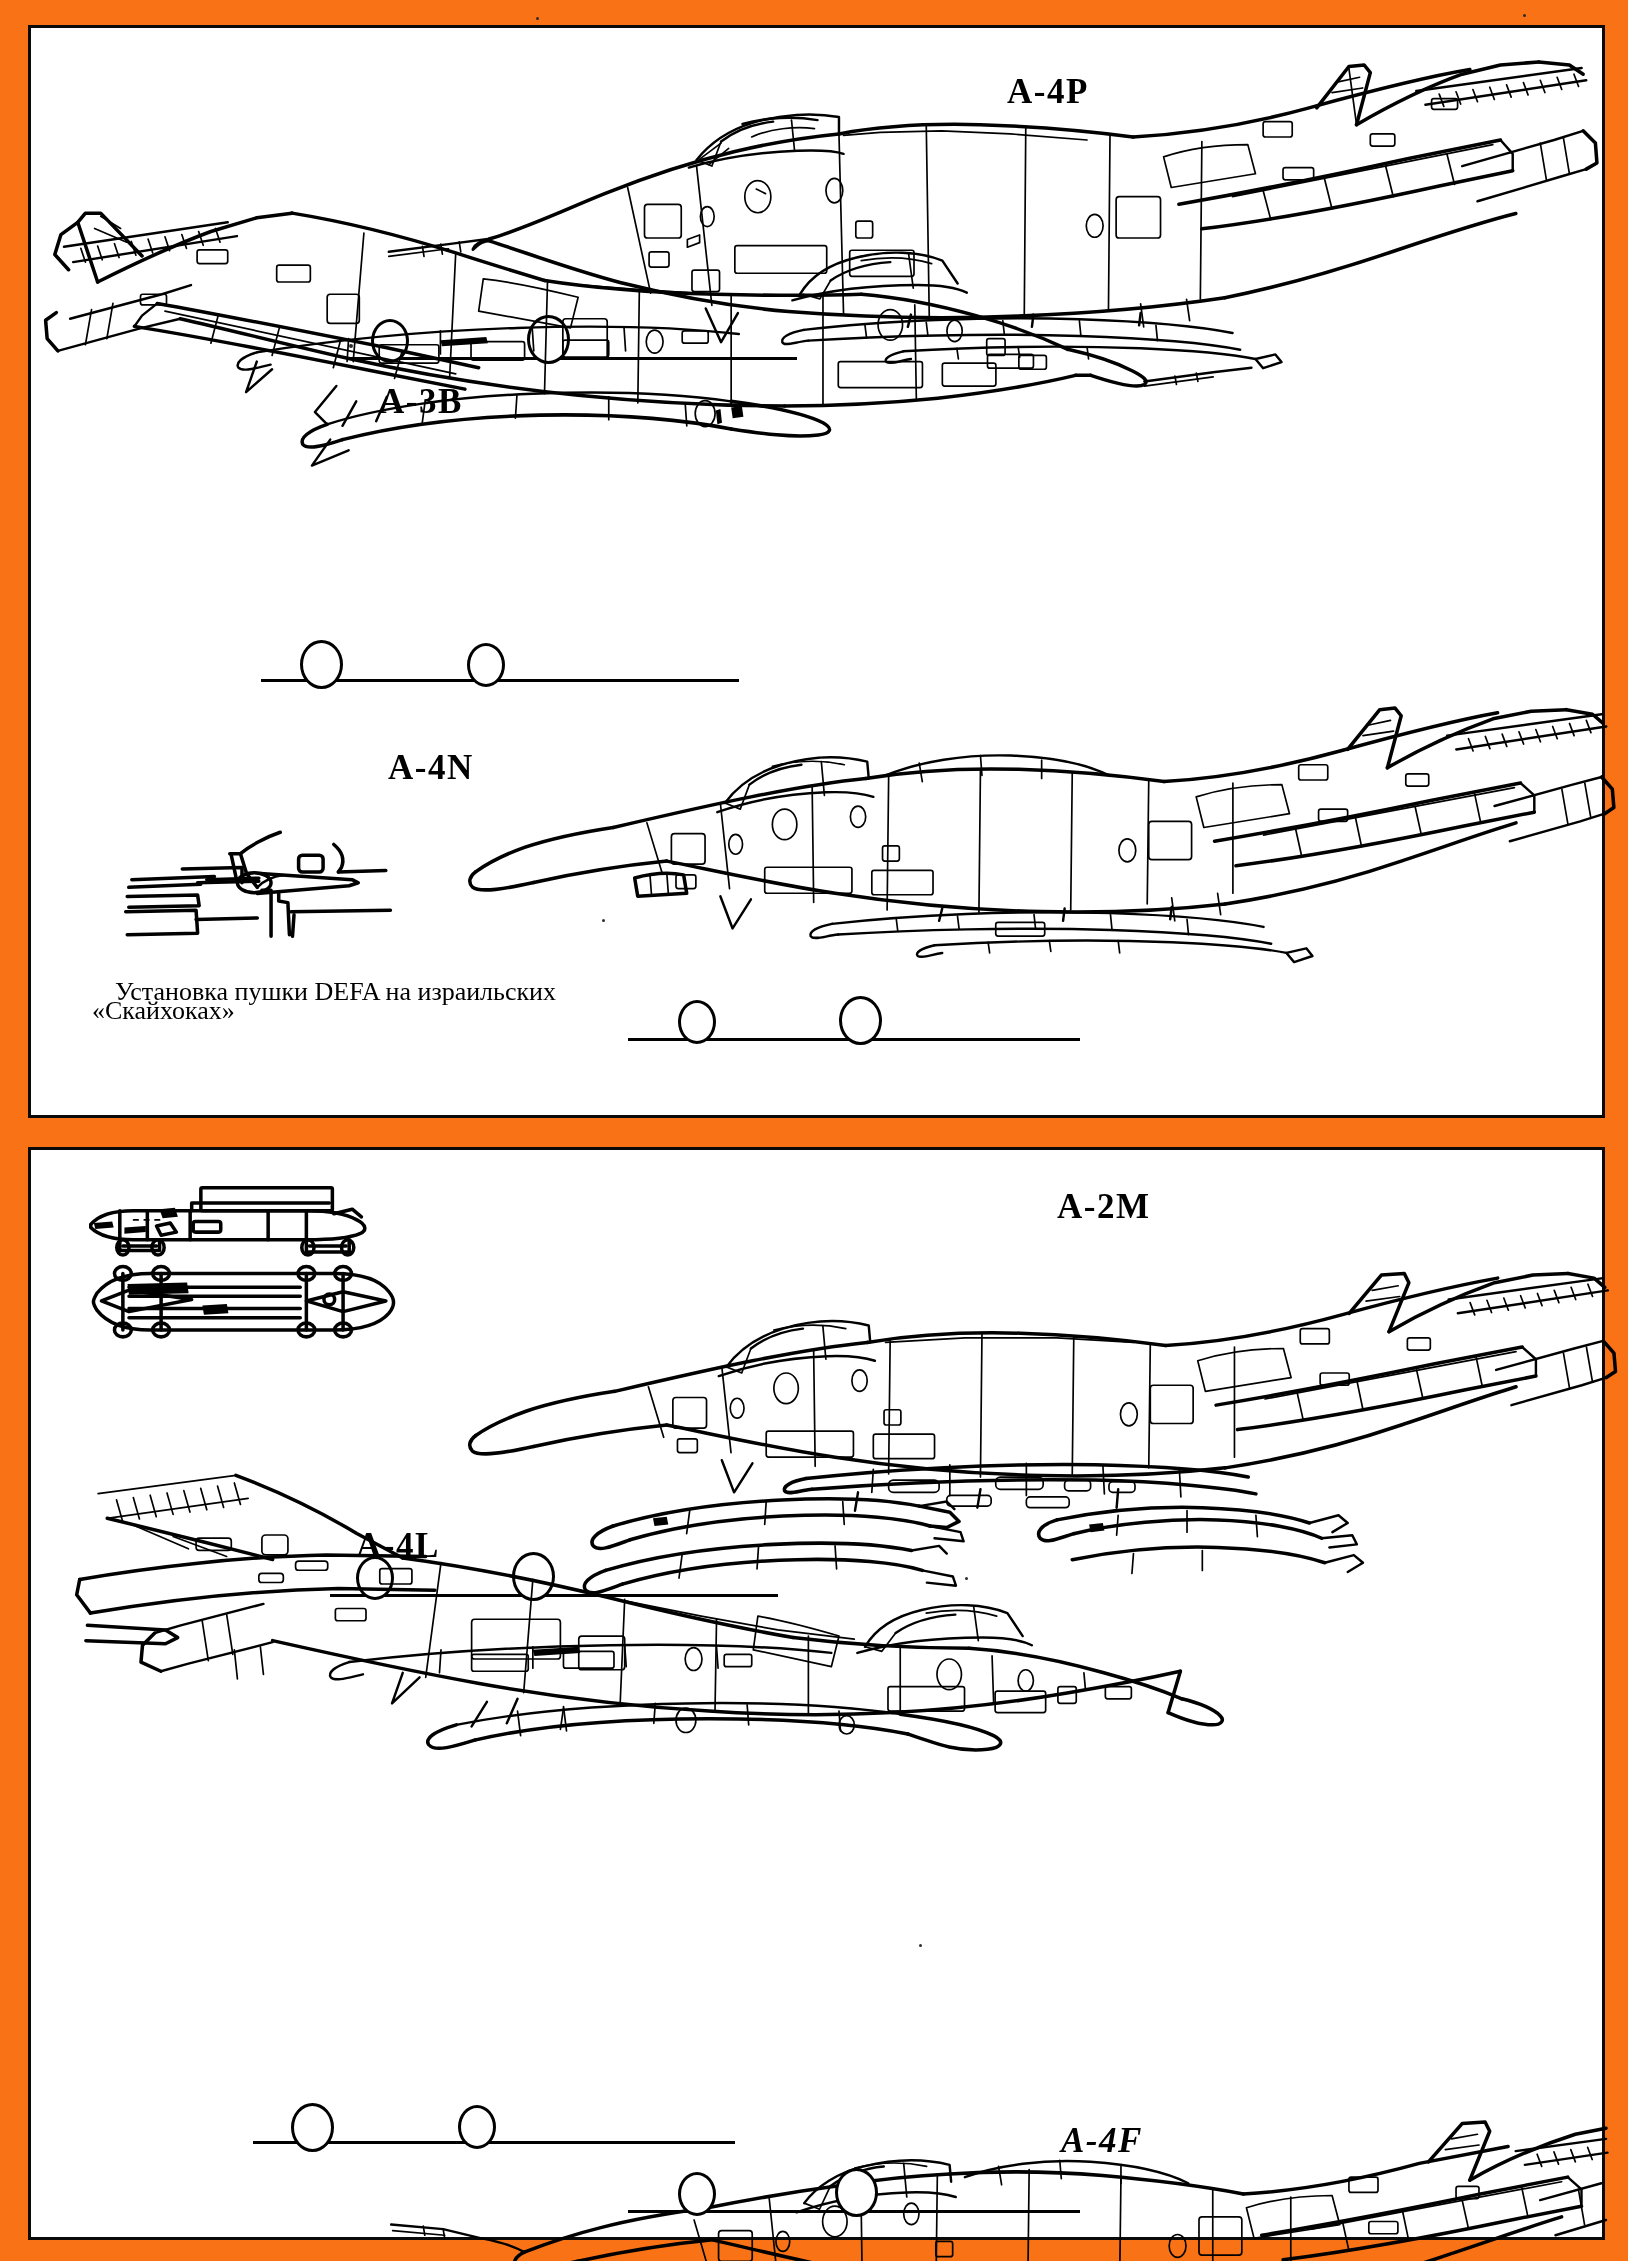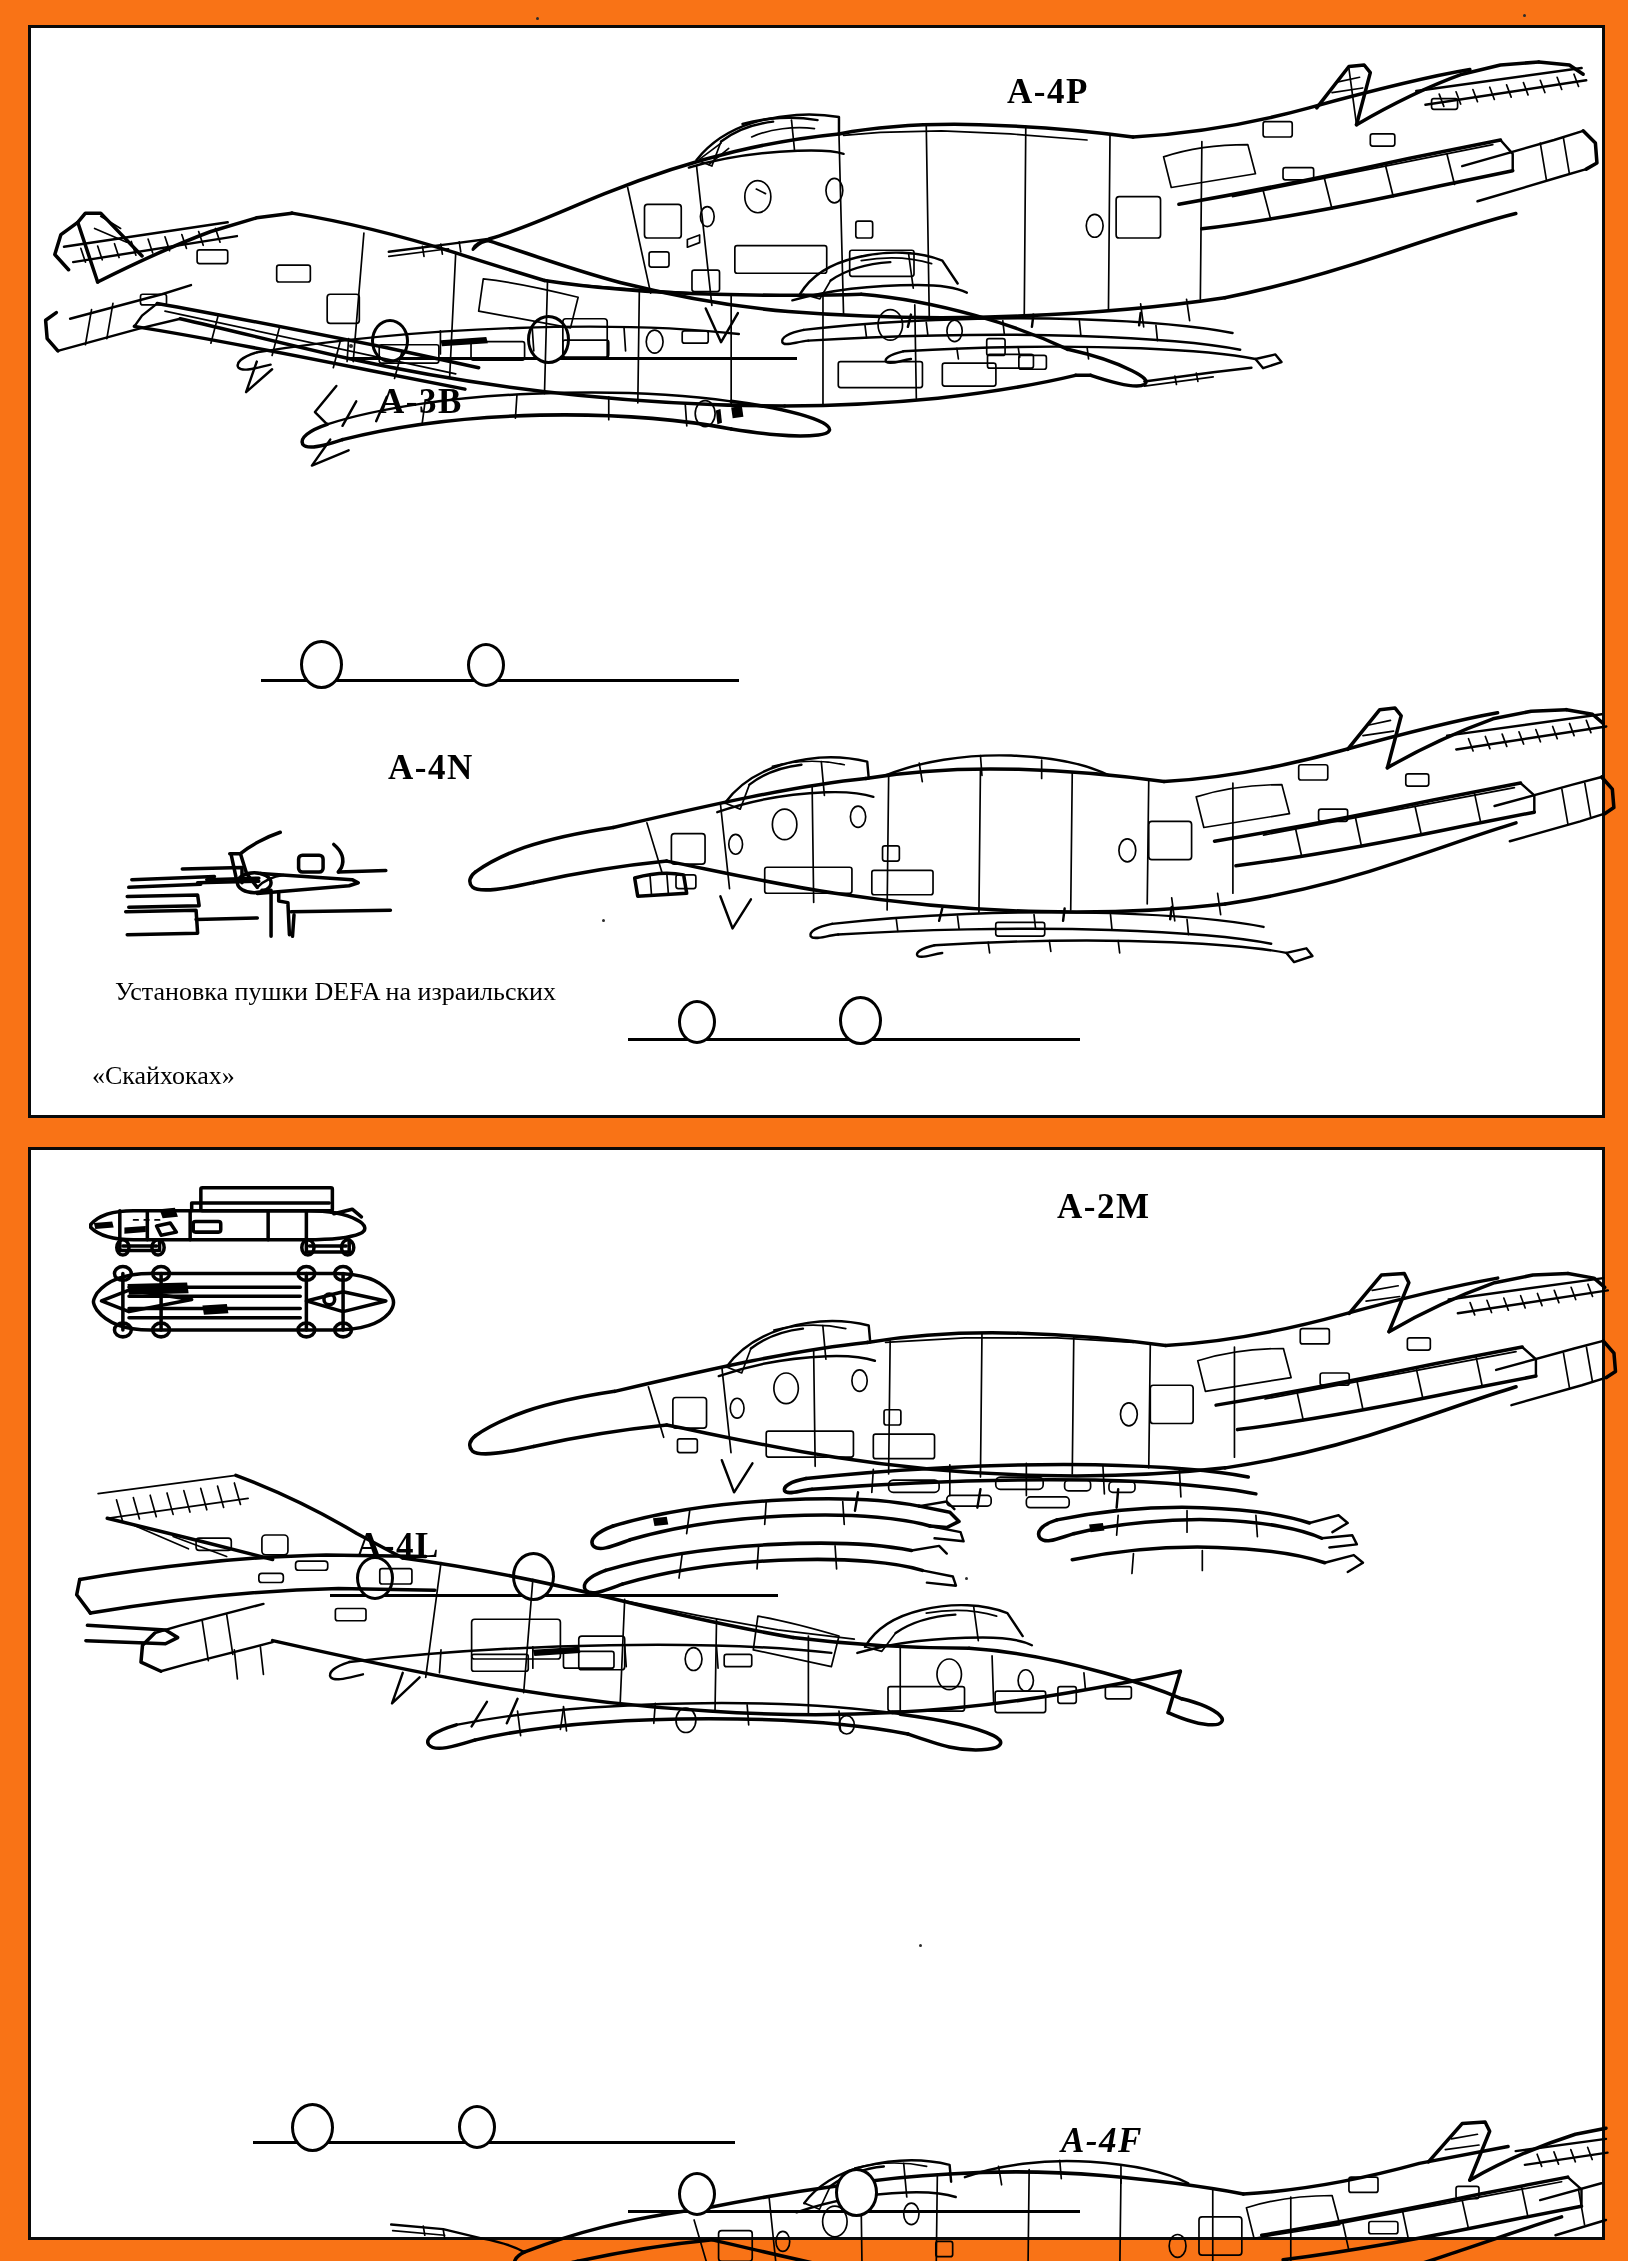--- a/index.html
+++ b/index.html
@@ -285,21 +285,21 @@
           <path class="ln-h" d="M232 152 L234 124"></path>
           <rect class="ln-h" x="240" y="46" width="32" height="22" rx="5"></rect>
           <path class="ln-h" d="M286 32 C298 42 300 52 296 62 L292 68"></path>
           <path class="ln-h" d="M292 68 L354 66"></path>
           <path class="ln-h" d="M120 78 L188 76"></path>
         </g>
       </svg>
     </div>
 
     <div class="caption" style="left:84px;top:945px;">Установка пушки DEFA на израильских</div>
-    <div class="caption" style="left:61px;top:1029px;">«Скайхоках»</div>
+    <div class="caption" style="left:61px;top:964px;">«Скайхоках»</div>
 
     <div class="plate" style="left:429px;top:674px;">
       <svg width="1148" height="306" viewBox="0 0 1500 400">
         <g>
 
           <path class="ln-h" d="M20 222 C34 212 56 200 84 190 C120 178 160 170 200 164"></path>
           <path class="ln-h" d="M20 222 C12 228 10 236 16 242 C26 250 60 244 96 236"></path>
           <path class="ln-h" d="M96 236 C150 224 210 214 270 208"></path>
 
           <path class="ln-h" d="M200 164 C260 150 320 136 380 124 C440 112 490 104 530 100"></path>

